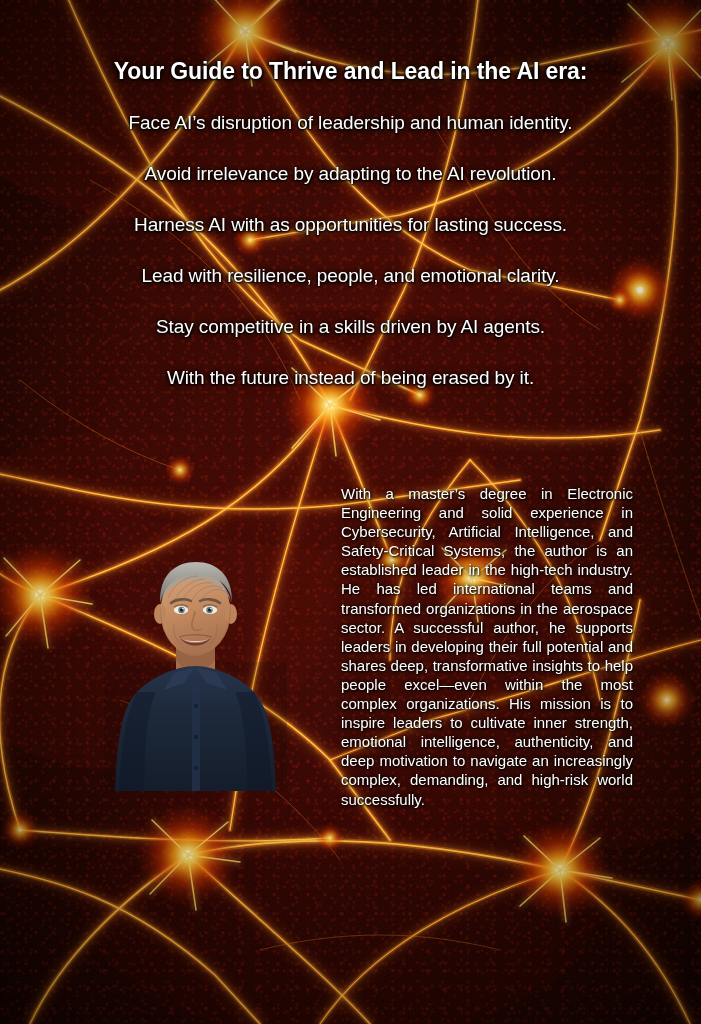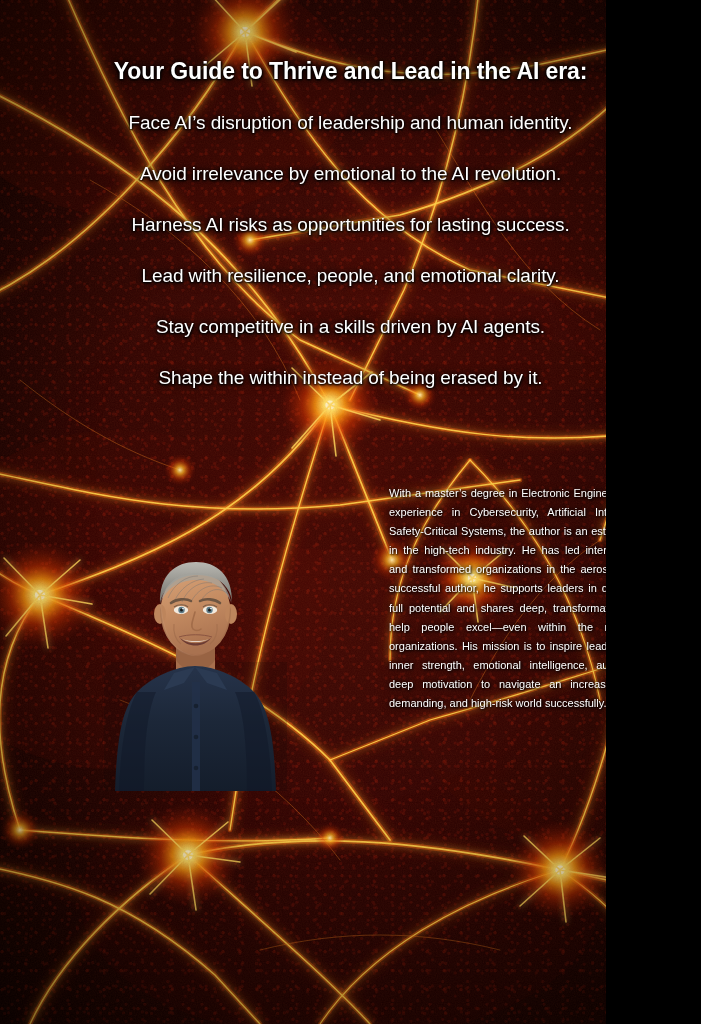--- a/index.html
+++ b/index.html
@@ -3,26 +3,25 @@
 <meta charset="utf-8">
 <title>Book Cover Back</title>
 <style>
   html, body {
     margin: 0;
     padding: 0;
     background: #000;
   }
   #cover {
     position: relative;
-    width: 578px;
+    width: 701px;
     height: 1024px;
     overflow: hidden;
     font-family: "Liberation Sans", sans-serif;
     background: #2a0402;
-    padding-left: 28px;
   }
 
   
   #bg-layer {
     position: absolute;
     inset: 0;
     width: 701px;
     height: 1024px;
   }
   #bg-svg { display: block; width: 701px; height: 1024px; }
@@ -89,29 +88,28 @@
   #author-photo svg { display: block; width: 183px; height: 251px; }
 
   
   #author-bio {
     position: absolute;
     left: 341px;
     top: 484px;
     width: 292px;
     z-index: 6;
     color: #ffffff;
-    font-size: 11px;
+    font-size: 15px;
     line-height: 19.1px;
     text-align: justify;
     text-justify: inter-word;
     text-shadow:
        0 0 4px rgba(0,0,0,.95),
        0 0 9px rgba(0,0,0,.8),
        1px 1px 2px rgba(0,0,0,.9);
-    margin-left: 48px;
   }
   #author-bio p { margin: 0; }
 </style>
 </head>
 <body>
 
 <div id="cover">
 
   <div id="bg-layer">
     <svg id="bg-svg" viewBox="0 0 701 1024" preserveAspectRatio="none" xmlns="http://www.w3.org/2000/svg">
@@ -287,25 +285,25 @@
 
       <rect x="0" y="0" width="701" height="1024" filter="url(#grainFilter)" opacity=".30"></rect>
     </svg>
     <div class="noise-overlay"></div>
     <div class="vignette"></div>
   </div>
 
   <div id="headline-block">
     <div class="cover-line is-title">Your Guide to Thrive and Lead in the AI era:</div>
     <div class="cover-line">Face AI’s disruption of leadership and human identity.</div>
-    <div class="cover-line">Avoid irrelevance by emotional to the AI revolution.</div>
-    <div class="cover-line">Harness AI risks as opportunities for lasting success.</div>
+    <div class="cover-line">Avoid irrelevance by adapting to the AI revolution.</div>
+    <div class="cover-line">Harness AI with as opportunities for lasting success.</div>
     <div class="cover-line">Lead with resilience, people, and emotional clarity.</div>
     <div class="cover-line">Stay competitive in a skills driven by AI agents.</div>
-    <div class="cover-line">Shape the within instead of being erased by it.</div>
+    <div class="cover-line">With the future instead of being erased by it.</div>
   </div>
 
   <div id="author-photo">
     <svg viewBox="0 0 183 251" xmlns="http://www.w3.org/2000/svg">
       <defs>
         <linearGradient id="shirtG" x1="0" y1="0" x2="0" y2="1">
           <stop offset="0%" stop-color="#26334a"></stop>
           <stop offset="45%" stop-color="#1c2738"></stop>
           <stop offset="100%" stop-color="#141d2b"></stop>
         </linearGradient>

